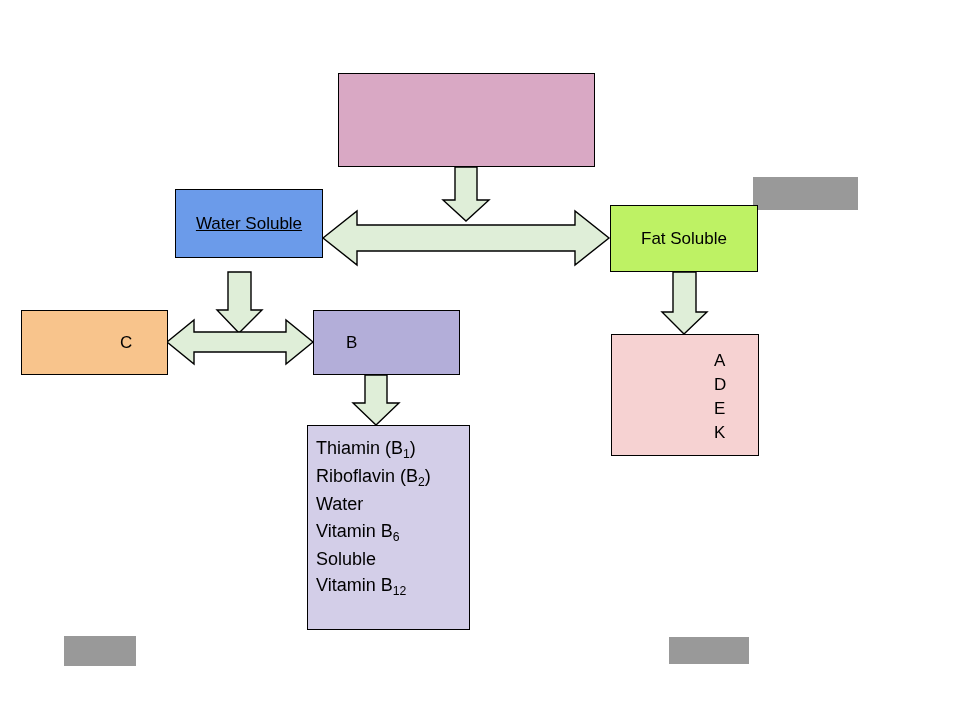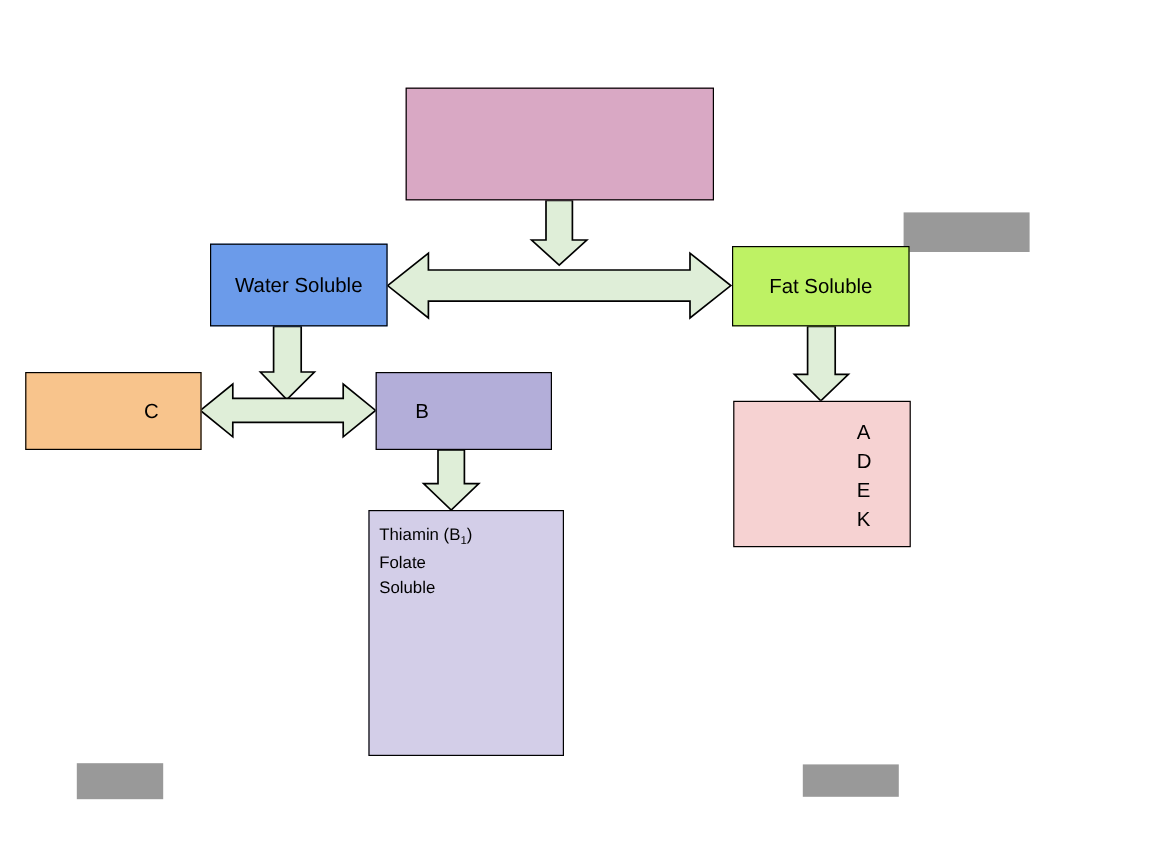--- a/index.html
+++ b/index.html
@@ -53,24 +53,25 @@
   }
   #redaction-root {
     left: 414px;
     top: 103px;
     width: 105px;
     height: 33px;
   }
   
   #node-water {
     left: 175px;
-    top: 203px;
+    top: 189px;
     width: 148px;
     height: 69px;
     background: #6b9bea;
+    text-decoration: underline;
   }
   
   #node-fat {
     left: 610px;
     top: 205px;
     width: 148px;
     height: 67px;
     background: #bef264;
   }
   
@@ -131,21 +132,21 @@
     height: 205px;
     background: #d3cee8;
     align-items: flex-start;
     justify-content: flex-start;
     padding: 9px 0 0 8px;
   }
   #node-blist ul {
     list-style: none;
     margin: 0;
     padding: 0;
-    font-size: 14px;
+    font-size: 18px;
     line-height: 1.48;
   }
   #node-blist li {
     white-space: nowrap;
   }
   sub {
     font-size: 0.68em;
     vertical-align: -0.32em;
   }
 </style>
@@ -198,18 +199,21 @@
       <span>A</span>
       <span>D</span>
       <span>E</span>
       <span>K</span>
     </span>
   </div>
 
   <div class="node" id="node-blist">
     <ul id="blist-ul">
         <li>Thiamin (B<sub>1</sub>)</li>
-        <li>Folate</li>
+        <li>Riboflavin (B<sub>2</sub>)</li>
+        <li>Water</li>
+        <li>Vitamin B<sub>6</sub></li>
         <li>Soluble</li>
+        <li>Vitamin B<sub>12</sub></li>
       </ul>
   </div>
 
 </div>
 
 </body></html>

